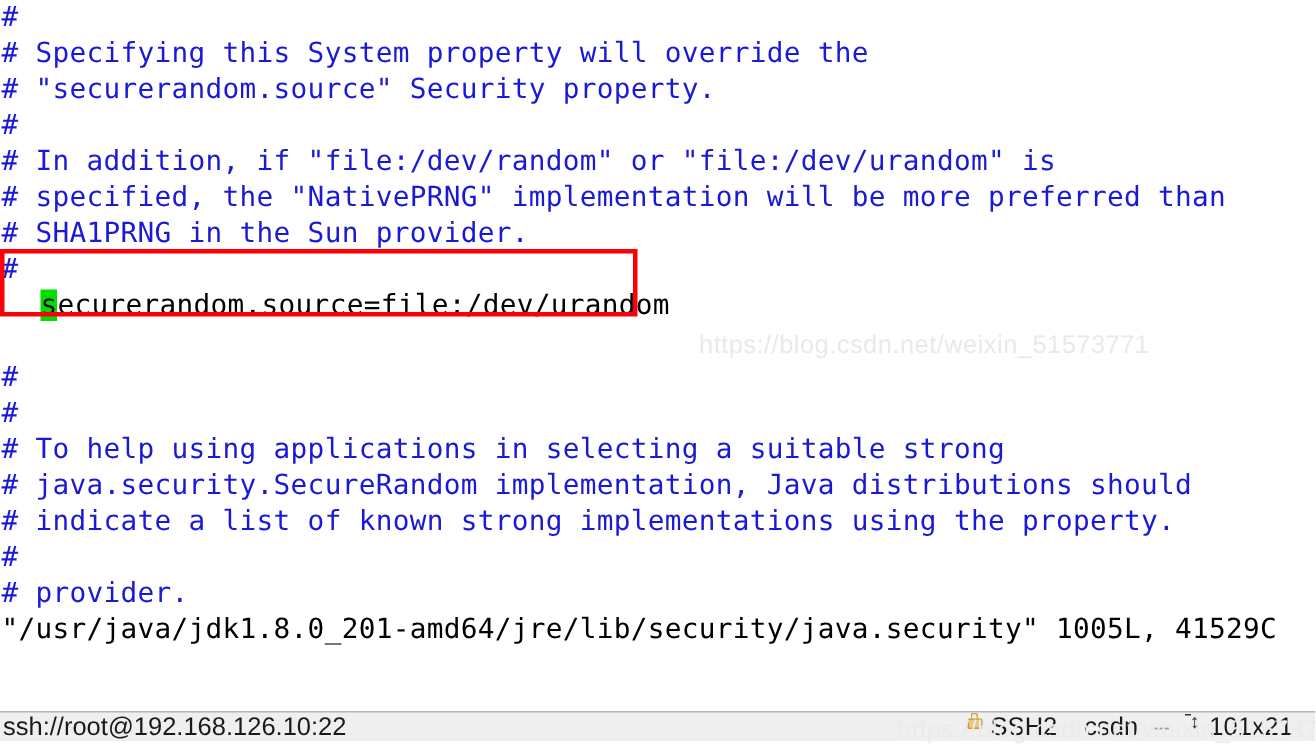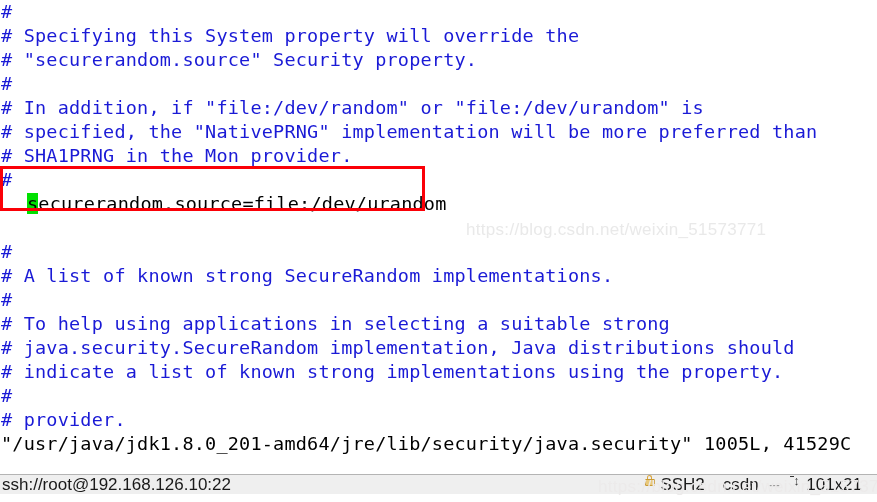--- a/index.html
+++ b/index.html
@@ -213,28 +213,27 @@
 <div id="terminal-window">
 
   <div id="terminal-screen">
 
     <div class="term-line comment">#</div>
     <div class="term-line comment"># Specifying this System property will override the</div>
     <div class="term-line comment"># "securerandom.source" Security property.</div>
     <div class="term-line comment">#</div>
     <div class="term-line comment"># In addition, if "file:/dev/random" or "file:/dev/urandom" is</div>
     <div class="term-line comment"># specified, the "NativePRNG" implementation will be more preferred than</div>
-    <div class="term-line comment"># SHA1PRNG in the Mon provider.</div>
+    <div class="term-line comment"># SHA1PRNG in the Sun provider.</div>
     <div class="term-line comment">#</div>
 
     <div class="term-line plain"><span class="cursor-cell">s</span><span>ecurerandom.source=file:/dev/urandom</span></div>
 
     <div class="term-line plain"></div>
     <div class="term-line comment">#</div>
-    <div class="term-line comment"># A list of known strong SecureRandom implementations.</div>
     <div class="term-line comment">#</div>
     <div class="term-line comment"># To help using applications in selecting a suitable strong</div>
     <div class="term-line comment"># java.security.SecureRandom implementation, Java distributions should</div>
     <div class="term-line comment"># indicate a list of known strong implementations using the property.</div>
     <div class="term-line comment">#</div>
     <div class="term-line comment"># provider.</div>
 
     <div class="term-line status-file">"/usr/java/jdk1.8.0_201-amd64/jre/lib/security/java.security" 1005L, 41529C</div>
 
   </div>

